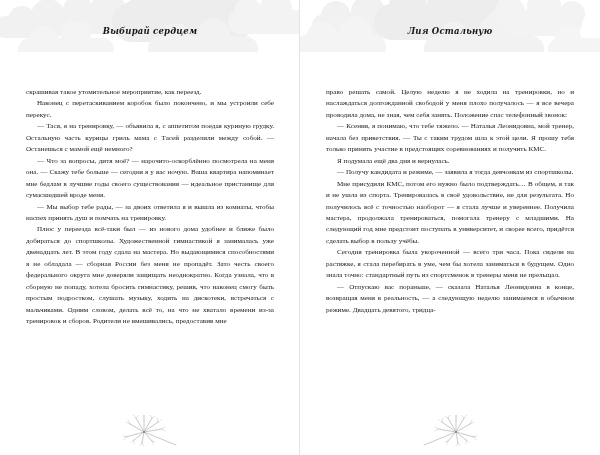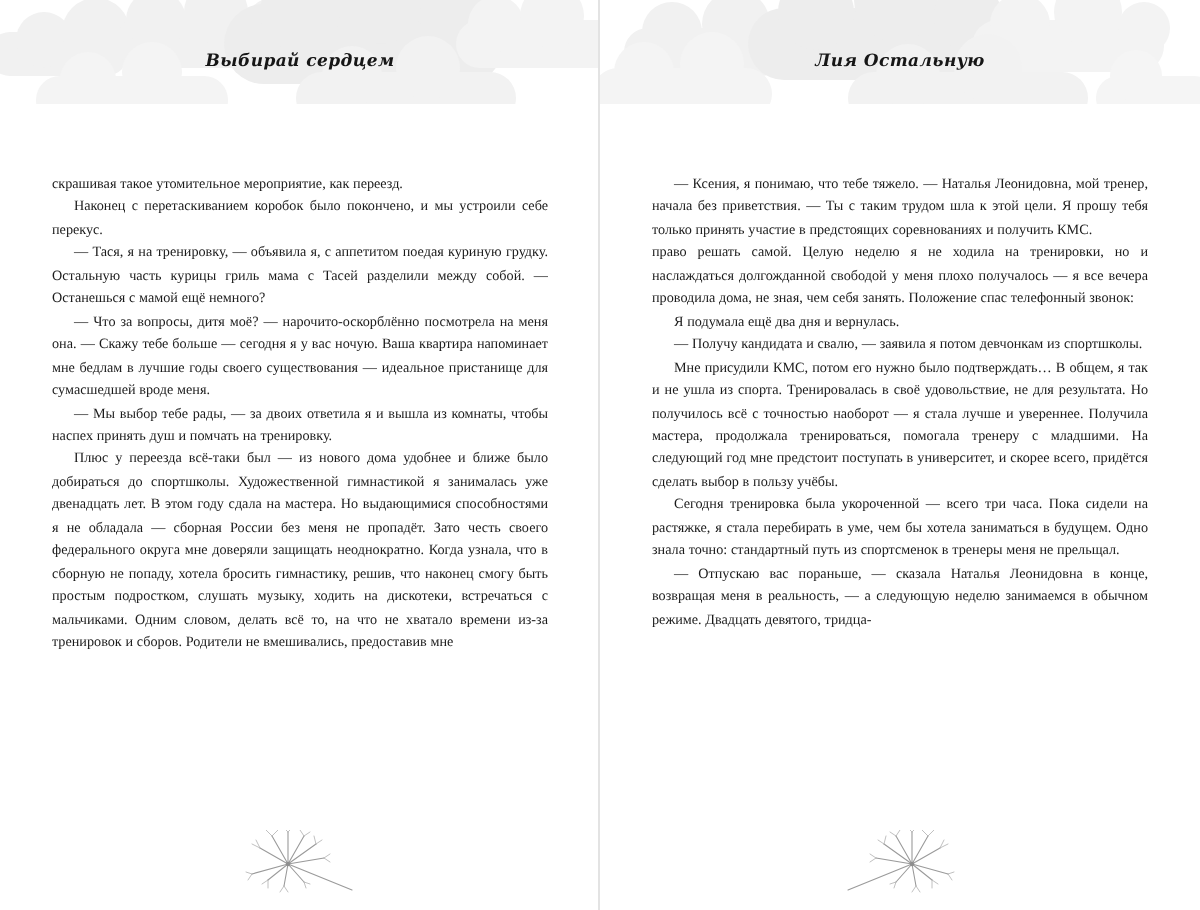--- a/index.html
+++ b/index.html
@@ -228,24 +228,24 @@
         <g fill="#f5f5f5">
           <rect x="248" y="38" width="60" height="22" rx="11"></rect>
           <circle cx="268" cy="38" r="13"></circle>
         </g>
       </svg>
     </div>
 
     <div class="running-head">Лия Остальную</div>
 
     <div class="page-body">
+      <p class="para">право решать самой. Целую неделю я не ходила на тренировки, но и наслаждаться долгожданной свободой у меня плохо получалось — я все вечера проводила дома, не зная, чем себя занять. Положение спас телефонный звонок:</p>
       <p class="para indent">— Ксения, я понимаю, что тебе тяжело. — Наталья Леонидовна, мой тренер, начала без приветствия. — Ты с таким трудом шла к этой цели. Я прошу тебя только принять участие в предстоящих соревнованиях и получить КМС.</p>
-      <p class="para">право решать самой. Целую неделю я не ходила на тренировки, но и наслаждаться долгожданной свободой у меня плохо получалось — я все вечера проводила дома, не зная, чем себя занять. Положение спас телефонный звонок:</p>
       <p class="para indent">Я подумала ещё два дня и вернулась.</p>
-      <p class="para indent">— Получу кандидата и свалю, — заявила я потом девчонкам из спортшколы.</p>
+      <p class="para indent">— Получу кандидата и режиме, — заявила я тогда девчонкам из спортшколы.</p>
       <p class="para indent">Мне присудили КМС, потом его нужно было подтверждать… В общем, я так и не ушла из спорта. Тренировалась в своё удовольствие, не для результата. Но получилось всё с точностью наоборот — я стала лучше и увереннее. Получила мастера, продолжала тренироваться, помогала тренеру с младшими. На следующий год мне предстоит поступать в университет, и скорее всего, придётся сделать выбор в пользу учёбы.</p>
       <p class="para indent">Сегодня тренировка была укороченной — всего три часа. Пока сидели на растяжке, я стала перебирать в уме, чем бы хотела заниматься в будущем. Одно знала точно: стандартный путь из спортсменок в тренеры меня не прельщал.</p>
       <p class="para indent">— Отпускаю вас пораньше, — сказала Наталья Леонидовна в конце, возвращая меня в реальность, — а следующую неделю занимаемся в обычном режиме. Двадцать девятого, тридца-</p>
     </div>
 
     <div class="ornament">
       <svg width="56" height="34" viewBox="0 0 56 34" xmlns="http://www.w3.org/2000/svg">
         <g stroke="#9a9a9a" stroke-width="0.55" fill="none" stroke-linecap="round">
           <path d="M34 17 L2 30"></path>
           <path d="M34 17 L52 22"></path>

